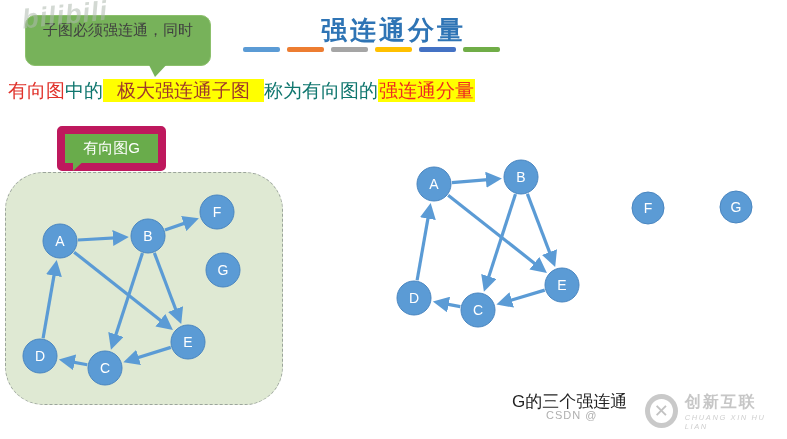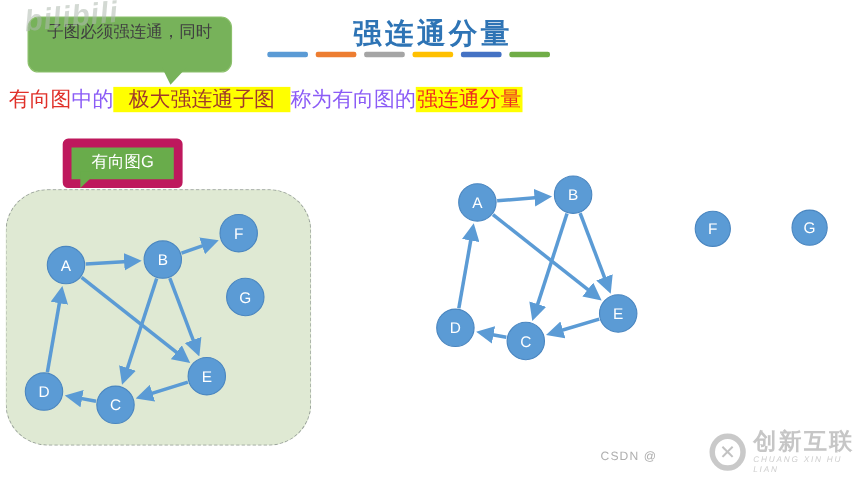--- a/index.html
+++ b/index.html
@@ -20,21 +20,21 @@
 
   
   #title{left:0;top:13px;width:787px;text-align:center;font-size:26px;font-weight:bold;
          color:#2E74B5;letter-spacing:3px;font-family:"Liberation Serif","DejaVu Serif",serif;}
   #divider{left:243px;top:47px;display:flex;gap:7px;}
   .divider-dash{width:37px;height:5px;border-radius:2px;display:inline-block;}
 
   
   #definition{left:8px;top:79px;font-size:19px;line-height:24px;
               font-family:"Liberation Serif","DejaVu Serif",serif;}
-  .seg-plain{color:#8b5cf6;}
+  .seg-plain{color:#0f766e;}
   .seg-red{color:#E0312A;}
   .seg-hl-dark{color:#A03A2A;background:#FFFF00;padding:1px 14px;}
   .seg-hl-red{color:#EE2C1F;background:#FFFF00;padding:1px 1px;}
 
   
   #panel{left:5px;top:172px;width:276px;height:231px;background:#DFE9D3;
          border:1.5px dashed #9BA49B;border-radius:38px;z-index:1;}
 
   
   #graph-label{left:57px;top:126px;width:93px;height:29px;background:#69AC4B;border:8px solid #be185d;
@@ -47,21 +47,21 @@
 
   
   #caption1{left:512px;top:390px;font-size:17px;color:#222;}
   #caption2{left:546px;top:409px;font-size:11px;color:#AFAFAF;letter-spacing:1px;}
 
   
   #wm-card{left:645px;top:383px;width:142px;height:56px;background:#ffffff;z-index:6;
            display:flex;align-items:center;gap:7px;}
   #wm-logo{width:34px;height:34px;border:5px solid #C9C9C9;border-radius:50%;box-sizing:border-box;
            color:#C2C2C2;font-weight:bold;font-size:18px;line-height:24px;text-align:center;}
-  #wm-text-name{font-size:21px;font-weight:bold;color:#C6C6C6;letter-spacing:2px;line-height:22px;}
+  #wm-text-name{font-size:16px;font-weight:bold;color:#C6C6C6;letter-spacing:2px;line-height:22px;}
   #wm-text-sub{font-size:7.5px;color:#CFCFCF;letter-spacing:1.6px;font-style:italic;}
 </style>
 </head>
 <body>
 
 <div id="slide">
 
   <div class="abs" id="wm-top">bilibili</div>
 
   <div class="abs" id="callout">
@@ -163,20 +163,21 @@
           <circle cx="648" cy="208" r="16" fill="#5B9BD5" stroke="#4A86C0" stroke-width="1"></circle>
           <text x="648" y="213" text-anchor="middle" fill="#FFFFFF" class="node-label">F</text>
         </g>
         <g>
           <circle cx="736" cy="207" r="16" fill="#5B9BD5" stroke="#4A86C0" stroke-width="1"></circle>
           <text x="736" y="212" text-anchor="middle" fill="#FFFFFF" class="node-label">G</text>
         </g>
       </g>
   </svg>
 
+  <div class="abs" id="caption1">G的三个强连通</div>
   <div class="abs" id="caption2">CSDN @</div>
 
   <div class="abs" id="wm-card">
     <div id="wm-logo">✕</div>
     <div>
       <div id="wm-text-name">创新互联</div>
       <div id="wm-text-sub">CHUANG XIN HU LIAN</div>
     </div>
   </div>
 

